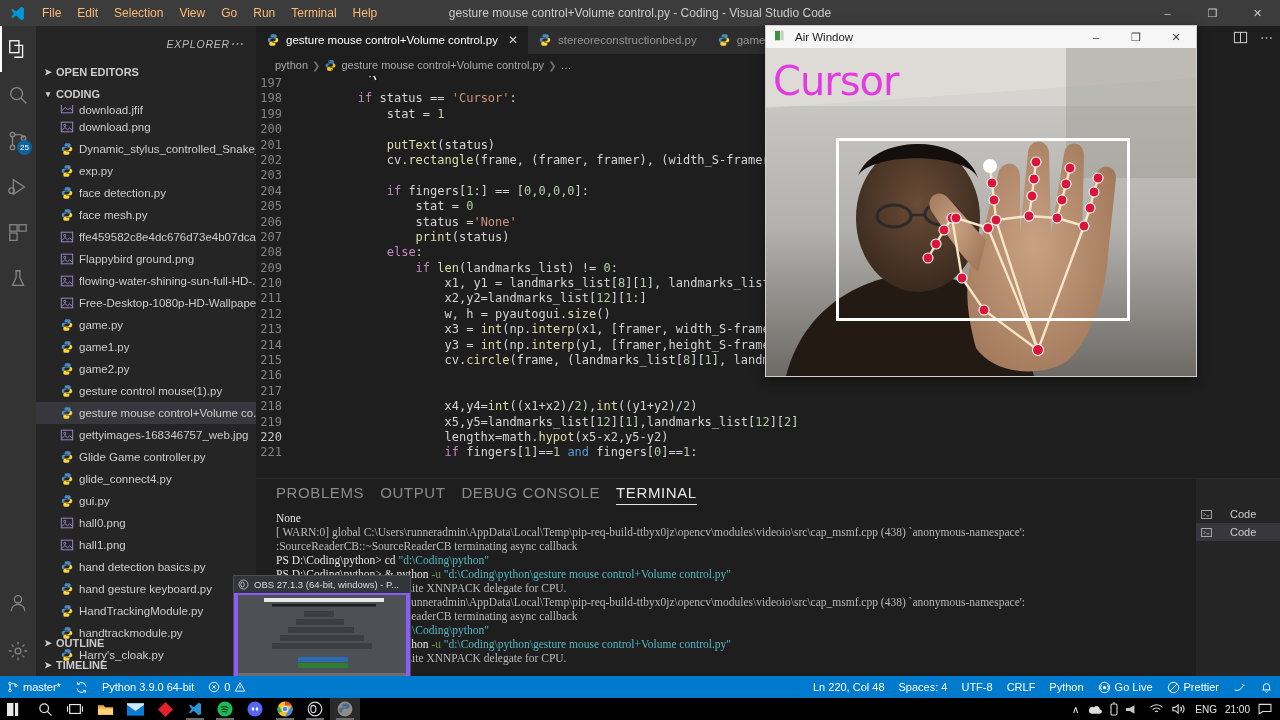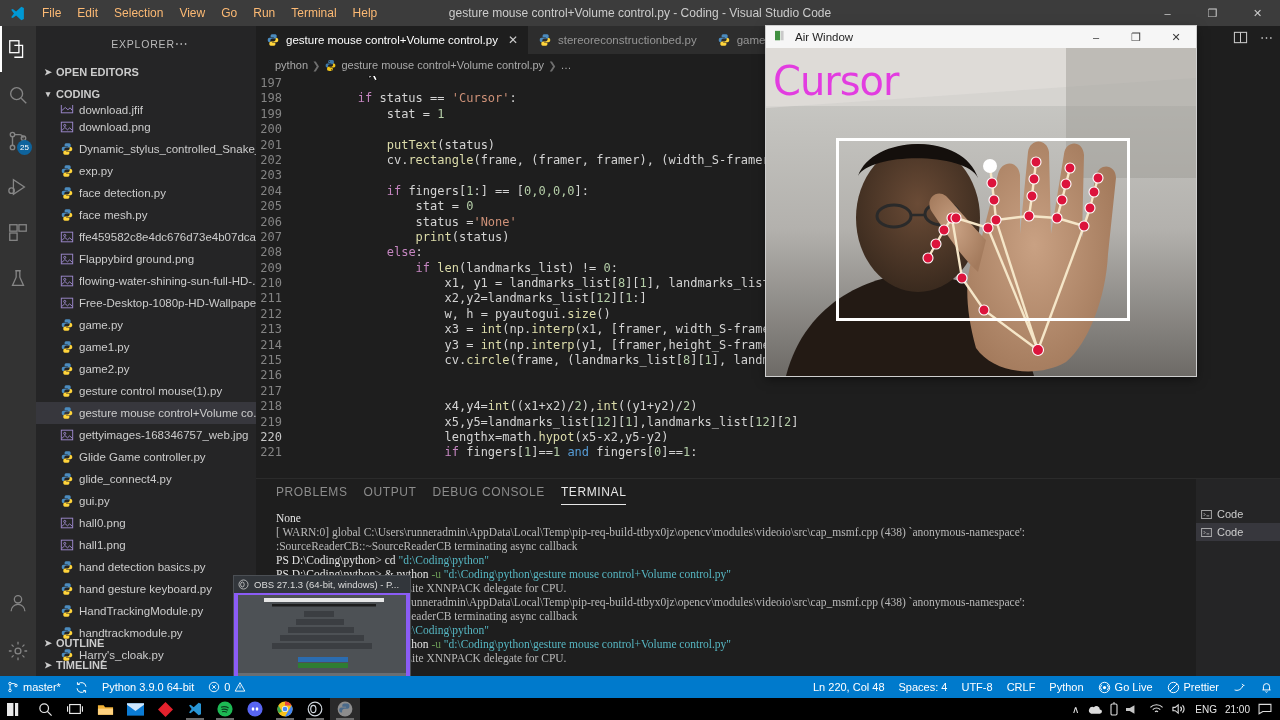--- a/index.html
+++ b/index.html
@@ -42,22 +42,22 @@
     position: absolute; right: 4px; bottom: 9px; background: #0e639c; color: #fff;
     border-radius: 9px; font-size: 8px; min-width: 15px; height: 15px; line-height: 15px;
     text-align: center; padding: 0 2px;
   }
 
   
   .sidebar {
     position: absolute; left: 36px; top: 26px; width: 220px; height: 650px;
     background: #252526; color: #cccccc; overflow: hidden;
   }
-  .sb-header { height: 35px; display: flex; align-items: center; justify-content: center;
-               padding: 0 12px 0 20px; font-size: 10.5px; letter-spacing: .8px; color: #bbbbbb; }
+  .sb-header { height: 35px; display: flex; align-items: center; justify-content: flex-end;
+               padding: 0 12px 0 20px; font-size: 10.5px; letter-spacing: .8px; color: #bbbbbb; font-style: italic; }
   .sb-dots { color: #cccccc; font-size: 13px; letter-spacing: 1px; }
   .sb-section { height: 22px; display: flex; align-items: center; font-size: 11px; font-weight: bold;
                 color: #cccccc; padding-left: 4px; }
   .chev { width: 16px; text-align: center; font-size: 9px; color: #cccccc; display: inline-block; }
   .tree { position: relative; }
   .tree-row { height: 22px; display: flex; align-items: center; font-size: 11.5px;
               color: #cccccc; padding-left: 22px; white-space: nowrap; overflow: hidden; }
   .tree-row.sel { background: #37373d; }
   .fic { width: 17px; height: 16px; margin-right: 4px; flex: 0 0 17px; display: flex;
          align-items: center; justify-content: center; }
@@ -87,35 +87,35 @@
   .kp { color: #c586c0; } 
   .s { color: #ce9178; }  
   .f { color: #dcdcaa; }  
   .n { color: #b5cea8; }  
   .p { color: #d4d4d4; }
 
   
   .panel { position: absolute; left: 256px; top: 478px; width: 1024px; height: 198px;
            background: #1e1e1e; border-top: 1px solid #2b2b2b; }
   .panel-tabs { height: 26px; display: flex; align-items: center; padding-left: 20px; gap: 16px; }
-  .ptab { font-size: 12px; letter-spacing: .6px; color: #8c8c8c; height: 26px;
+  .ptab { font-size: 15px; letter-spacing: .6px; color: #8c8c8c; height: 26px;
           display: flex; align-items: center; }
   .ptab.active { color: #e7e7e7; box-shadow: inset 0 -1px 0 #e7e7e7; }
   .panel-actions { position: absolute; right: 8px; top: 4px; display: flex; align-items: center;
                    gap: 9px; color: #cccccc; font-size: 12px; }
   .term-body { position: absolute; left: 0; top: 32px; width: 940px; height: 166px;
                overflow: hidden; font-family: Liberation Serif, serif; font-size: 11.5px;
                line-height: 14px; color: #cccccc; padding-left: 20px; white-space: pre; }
   .tline { height: 14px; }
   .tcyan { color: #56b6c2; }
   .tgreen { color: #6a9955; }
   .twhite { color: #e5e5e5; }
   .tgrey { color: #b9b9b9; }
   .term-side { position: absolute; right: 0; top: 0; width: 84px; height: 198px; background: #252526; }
-  .term-list-item { height: 18px; display: flex; align-items: center; gap: 5px; font-size: 11px;
+  .term-list-item { height: 18px; display: flex; align-items: center; gap: 18px; font-size: 11px;
                     color: #cccccc; padding-left: 5px; }
   .term-list-item.sel { background: #37373d; }
 
   
   .statusbar {
     position: absolute; left: 0; top: 676px; width: 1280px; height: 22px;
     background: #007acc; color: #ffffff; font-size: 11px;
     display: flex; align-items: center;
   }
   .sb-left { display: flex; align-items: center; }

